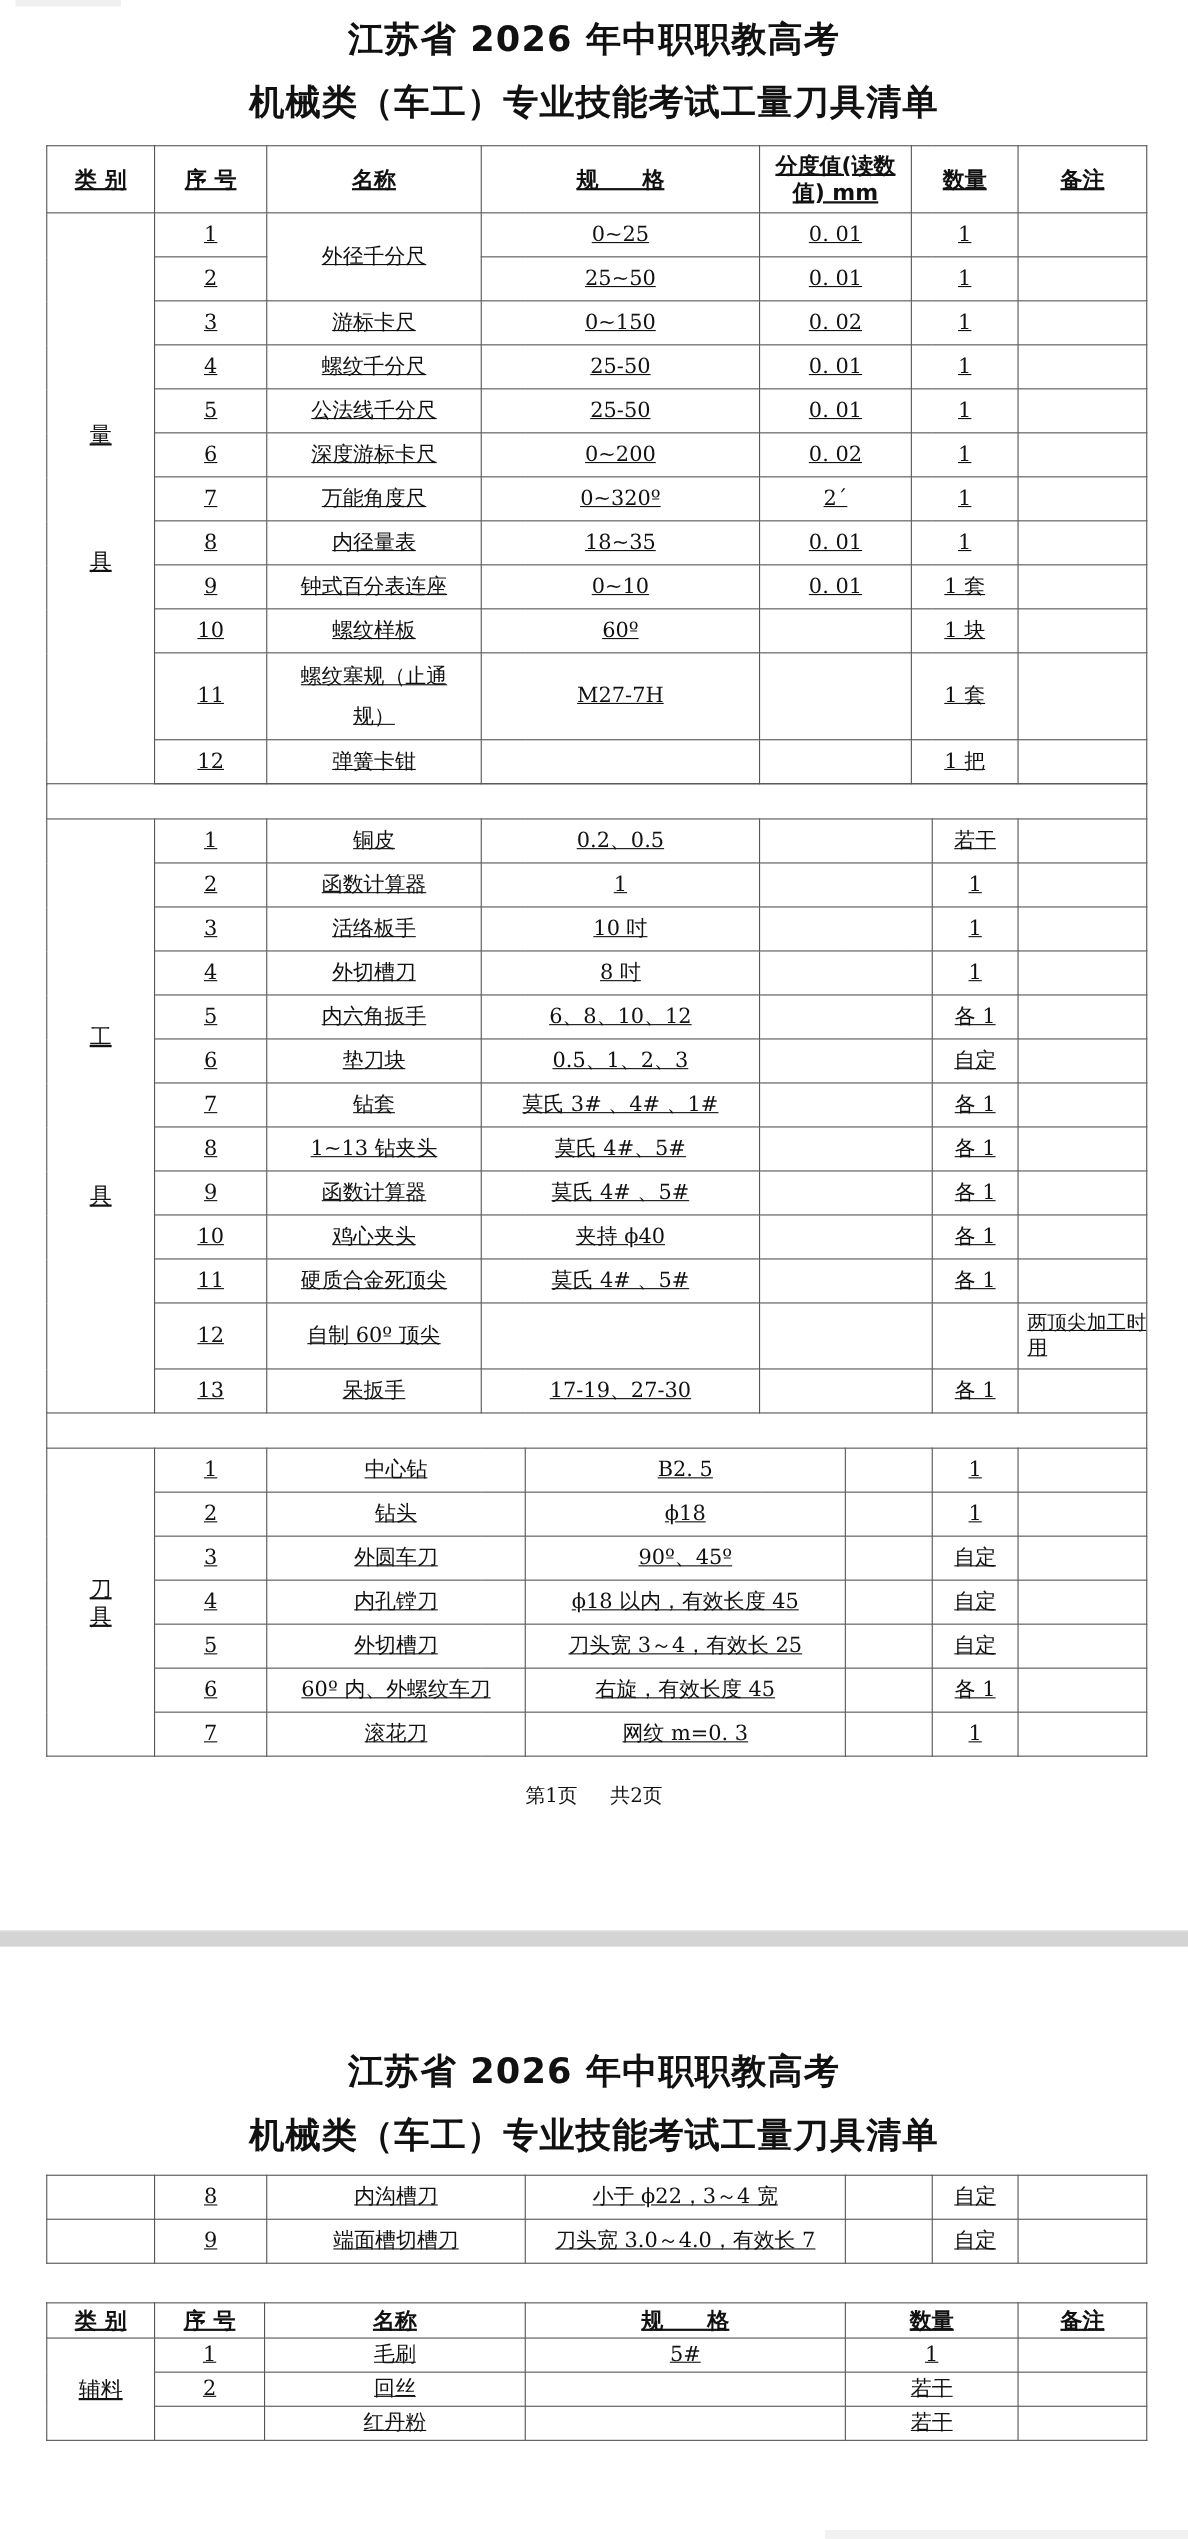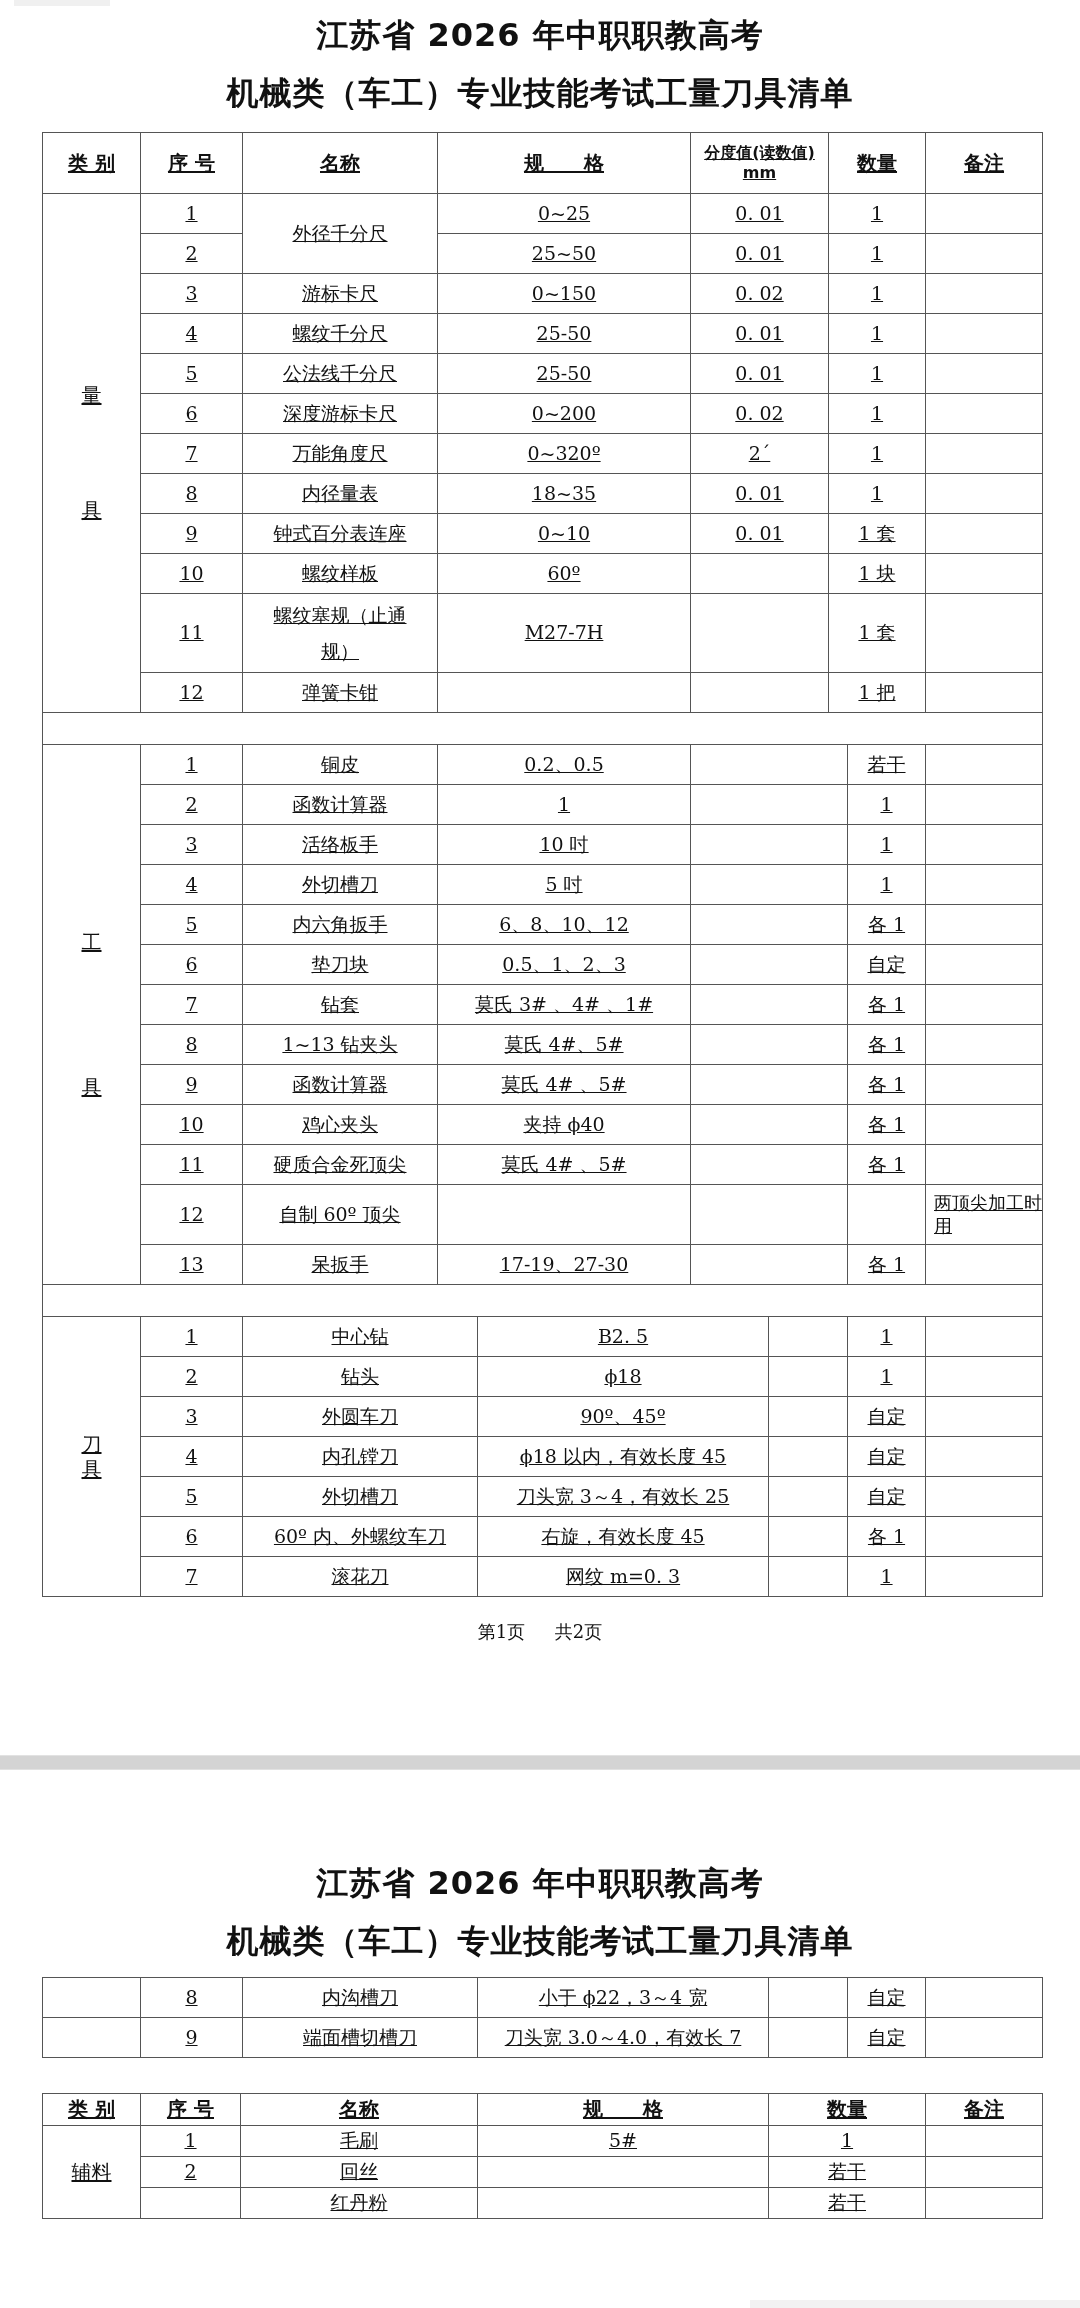--- a/index.html
+++ b/index.html
@@ -41,21 +41,21 @@
       <col style="width:19px">
       <col style="width:78px">
       <col style="width:117px">
   </colgroup>
   <tbody>
       <tr style="height:61px">
     <th>类 别</th>
     <th>序 号</th>
     <th>名称</th>
     <th colspan="2">规　　格</th>
-    <th colspan="2" style="font-size:16px">分度值(读数值) mm</th>
+    <th colspan="2" style="font-size:20px">分度值(读数值) mm</th>
     <th colspan="2">数量</th>
     <th>备注</th>
   </tr>
 
   <tr style="height:40px">
     <td rowspan="13" class="cat stack" style="vertical-align:middle">
       <span style="margin-bottom:90px">量</span>
       <span>具</span>
     </td>
     <td>1</td>
@@ -181,21 +181,21 @@
     <td>3</td>
     <td>活络板手</td>
     <td colspan="2">10 吋</td>
     <td colspan="3"></td>
     <td>1</td>
     <td></td>
   </tr>
   <tr style="height:40px">
     <td>4</td>
     <td>外切槽刀</td>
-    <td colspan="2">5 吋</td>
+    <td colspan="2">8 吋</td>
     <td colspan="3"></td>
     <td>1</td>
     <td></td>
   </tr>
   <tr style="height:40px">
     <td>5</td>
     <td>内六角扳手</td>
     <td colspan="2">6、8、10、12</td>
     <td colspan="3"></td>
     <td>各 1</td>

